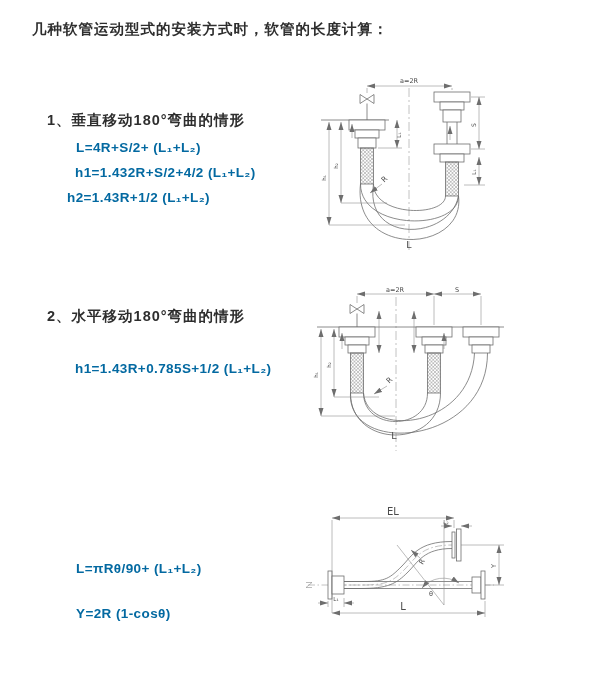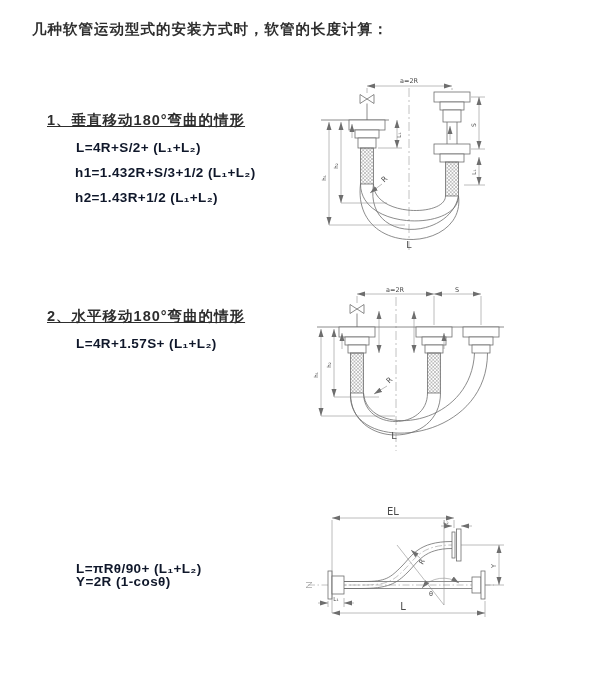--- a/index.html
+++ b/index.html
@@ -1,47 +1,47 @@
 <!DOCTYPE html>
 <html><head>
 <meta charset="utf-8">
 <style>
   html,body{margin:0;padding:0;background:#fff;}
   #page{position:relative;width:507px;height:675px;background:#ffffff;overflow:hidden;
         font-family:"Liberation Sans","DejaVu Sans",sans-serif;}
   .t{position:absolute;white-space:pre;color:#2e2e2e;}
   .title{left:32px;top:20px;font-size:14.5px;font-weight:bold;letter-spacing:1px;}
-  .heading{font-size:14.5px;font-weight:bold;letter-spacing:1px;text-decoration:underline;}
-  .formula{font-size:13.5px;font-weight:600;color:#0f172a;letter-spacing:.4px;}
+  .heading{font-size:14.5px;font-weight:bold;letter-spacing:1px;}
+  .formula{font-size:13.5px;font-weight:600;color:#0369a1;letter-spacing:.4px;}
   svg{position:absolute;}
   svg text{fill:#4a4a4a;font-family:"DejaVu Sans",sans-serif;}
   .ln{stroke:#6e6e6e;stroke-width:.8;fill:none;}
   .thin{stroke:#858585;stroke-width:.55;fill:none;}
   .cl{stroke:#909090;stroke-width:.55;fill:none;stroke-dasharray:9 3 2 3;}
   .clh{stroke:#909090;stroke-width:.55;fill:none;stroke-dasharray:7 2.5 1.5 2.5;}
   .part{fill:#fff;stroke:#6e6e6e;stroke-width:.8;}
   .mesh{fill:url(#hat);stroke:#6e6e6e;stroke-width:.8;}
 </style>
 </head>
 <body>
 
 <div id="page">
 
   <div class="t title">几种软管运动型式的安装方式时，软管的长度计算：</div>
 
   <div class="t heading" style="left:47px;top:111px">1、垂直移动180°弯曲的情形</div>
   <div class="t formula" style="left:76px;top:140px">L=4R+S/2+ (L₁+L₂)</div>
-  <div class="t formula" style="left:75px;top:165px">h1=1.432R+S/3+1/2 (L₁+L₂)</div>
-  <div class="t formula" style="left:75px;top:190px">h2=1.43R+1/2 (L₁+L₂)</div>
+  <div class="t formula" style="left:75px;top:165px">h1=1.432R+S/2+4/2 (L₁+L₂)</div>
+  <div class="t formula" style="left:67px;top:190px">h2=1.43R+1/2 (L₁+L₂)</div>
 
   <div class="t heading" style="left:47px;top:307px">2、水平移动180°弯曲的情形</div>
-  <div class="t formula" style="left:76px;top:336px">L=4R+1.57S+ (L₁+L₂)</div>
+  <div class="t formula" style="left:75px;top:361px">h1=1.43R+0.785S+1/2 (L₁+L₂)</div>
 
   <div class="t formula" style="left:76px;top:561px">L=πRθ/90+ (L₁+L₂)</div>
-  <div class="t formula" style="left:76px;top:574px">Y=2R (1-cosθ)</div>
+  <div class="t formula" style="left:76px;top:606px">Y=2R (1-cosθ)</div>
 
   <svg style="left:309px;top:68px" width="292" height="196" viewBox="0 0 292 196">
     <defs>
       <marker id="ae" markerWidth="9" markerHeight="7" refX="8" refY="3.5" orient="auto" markerUnits="userSpaceOnUse">
         <path d="M0,1 L8,3.5 L0,6 Z" fill="#6e6e6e"></path>
       </marker>
       <marker id="as" markerWidth="9" markerHeight="7" refX="8" refY="3.5" orient="auto-start-reverse" markerUnits="userSpaceOnUse">
         <path d="M0,1 L8,3.5 L0,6 Z" fill="#6e6e6e"></path>
       </marker>
       <pattern id="hat" width="3.5" height="3.5" patternUnits="userSpaceOnUse">

